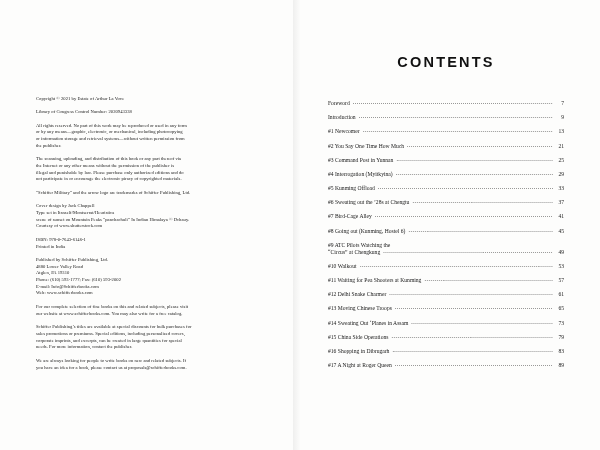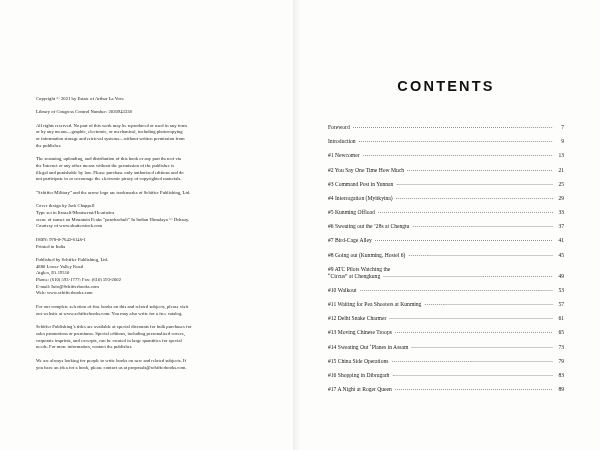--- a/index.html
+++ b/index.html
@@ -26,21 +26,21 @@
     height: 450px;
     box-sizing: border-box;
   }
   .page-left {
     width: 300px;
     padding: 96px 28px 30px 36px;
     background: #fdfdfc;
   }
   .page-right {
     width: 300px;
-    padding: 64px 36px 30px 28px;
+    padding: 40px 36px 30px 28px;
     background: #fdfdfc;
   }
   
   .gutter {
     position: absolute;
     left: 293px;
     top: 0;
     width: 14px;
     height: 450px;
     background: linear-gradient(to right, rgba(0,0,0,0.055), rgba(0,0,0,0.0) 55%);

